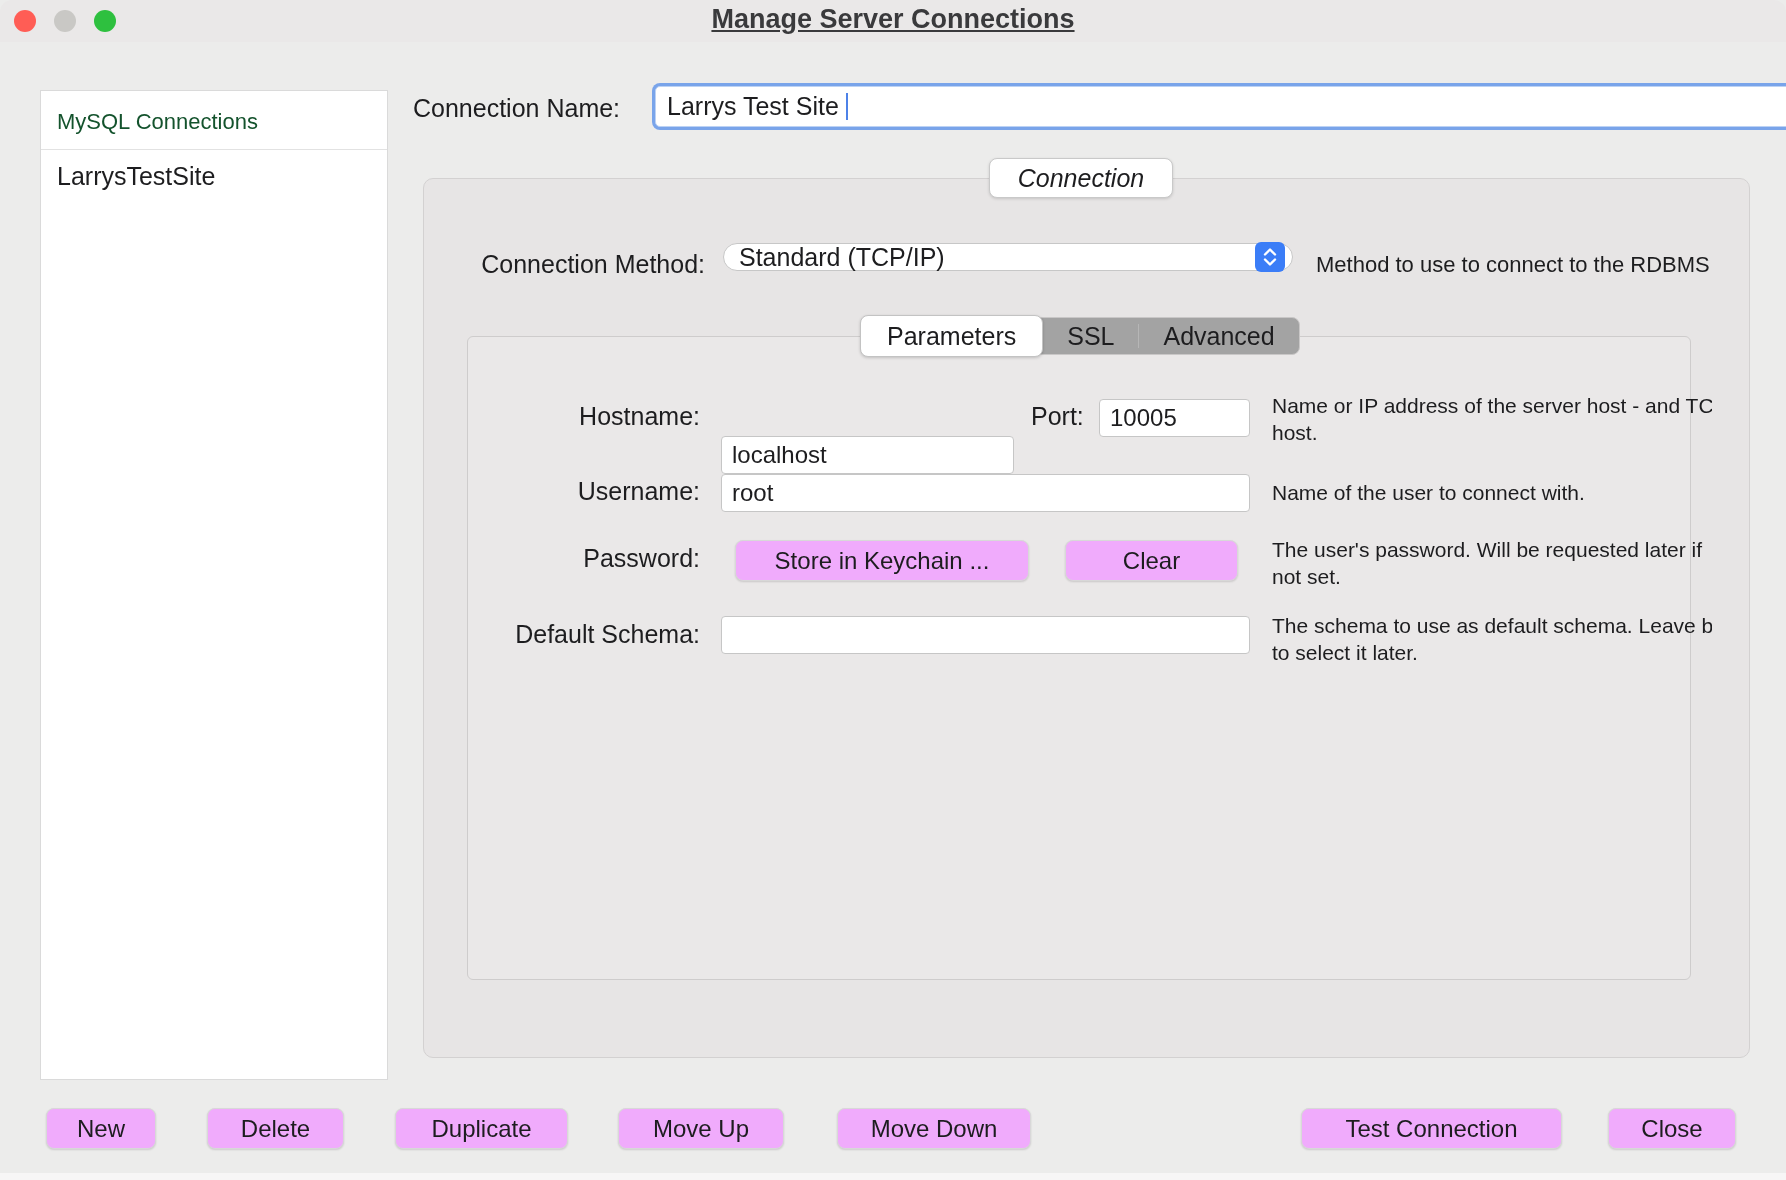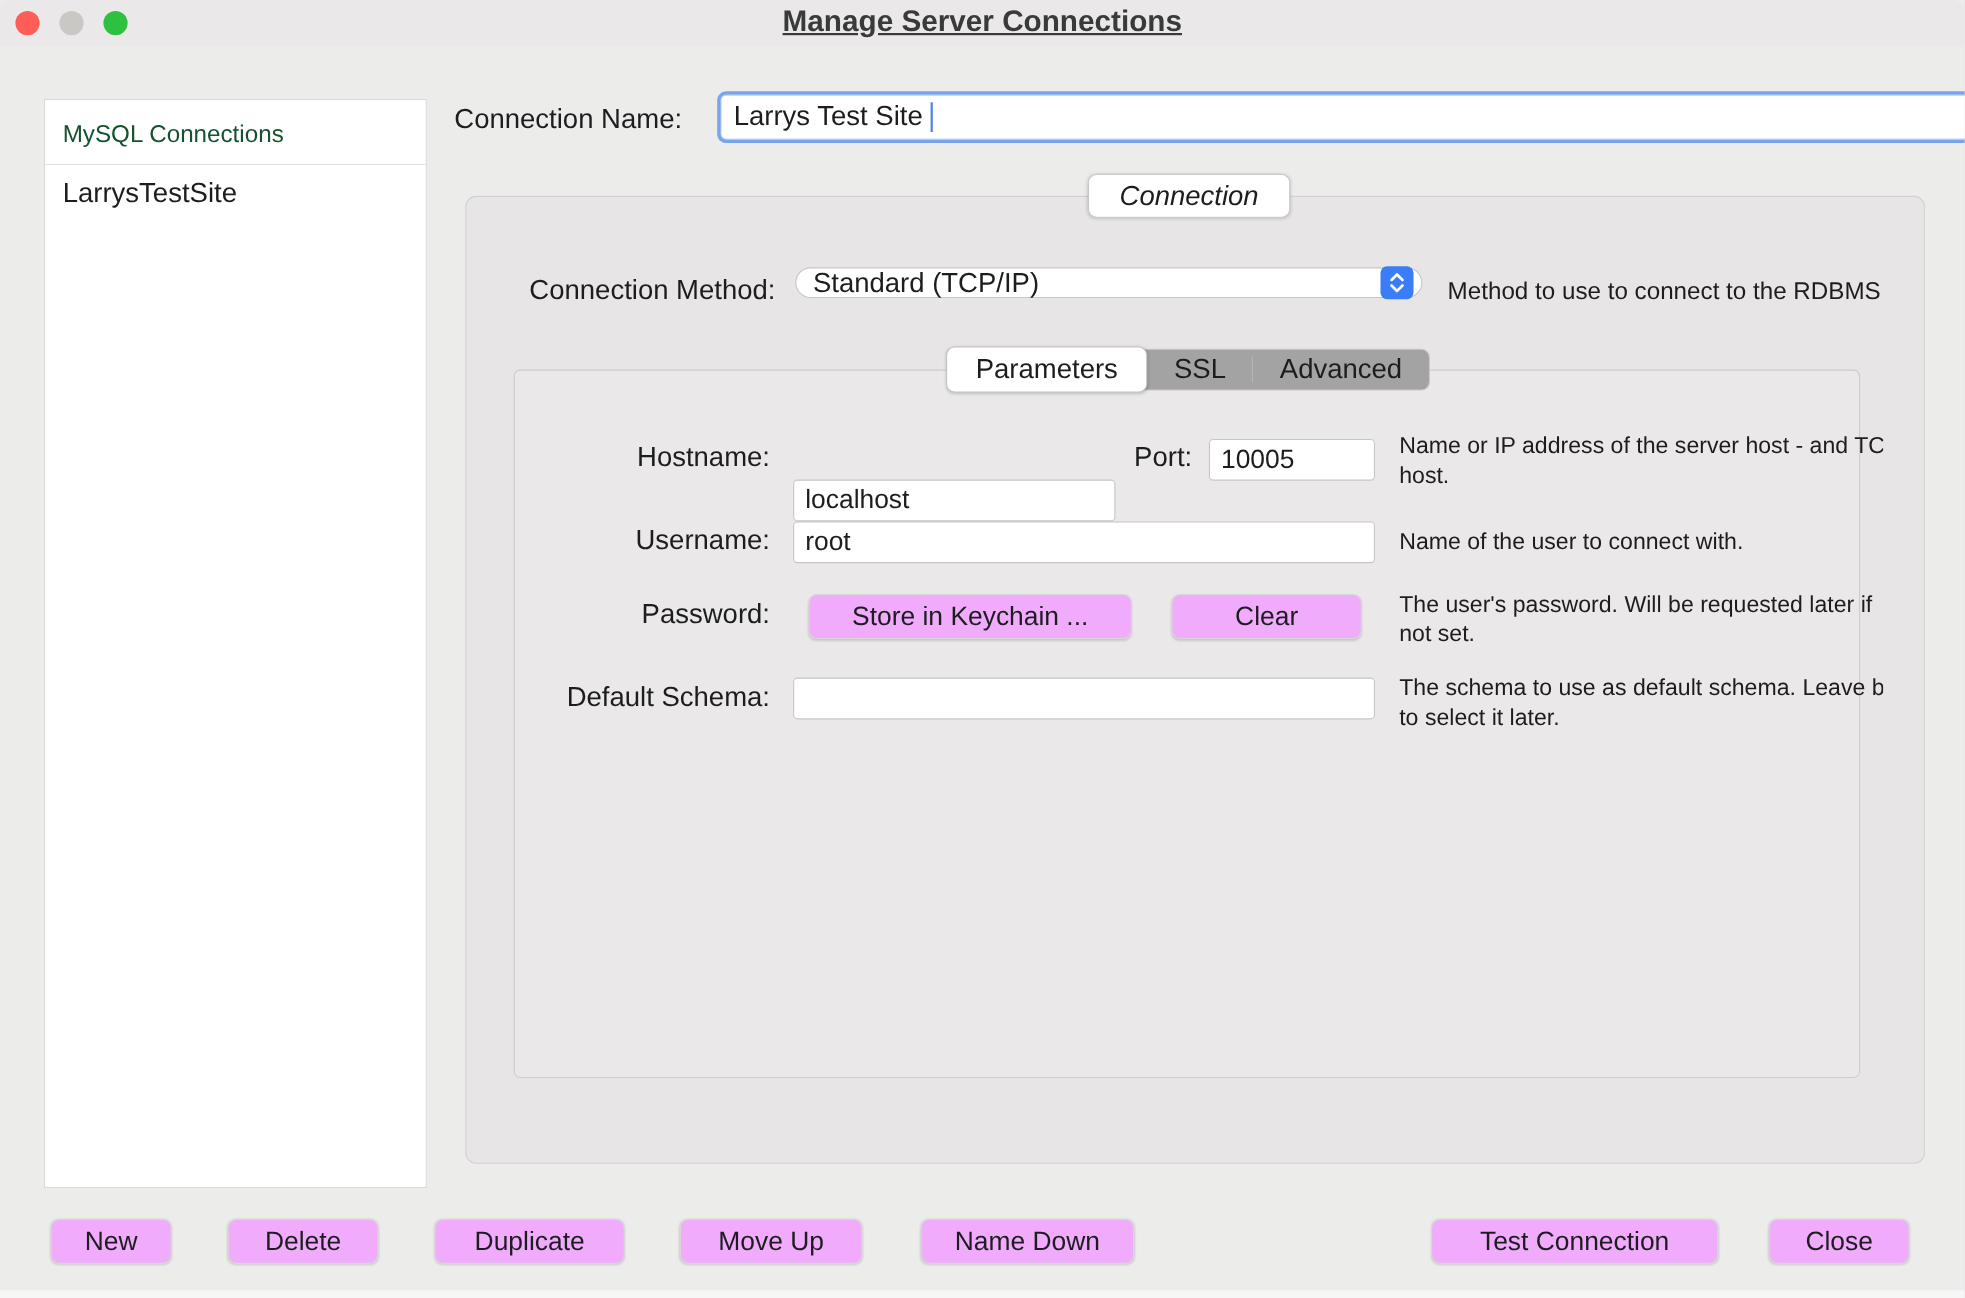--- a/index.html
+++ b/index.html
@@ -191,18 +191,18 @@
   <input class="finput inp-schema" value="" style="">
   <div class="fhelp help-schema">
     <div>The schema to use as default schema. Leave blank</div>
     <div>to select it later.</div>
   </div>
 
   <button class="mac-btn fbtn btn-new">New</button>
   <button class="mac-btn fbtn btn-delete">Delete</button>
   <button class="mac-btn fbtn btn-duplicate">Duplicate</button>
   <button class="mac-btn fbtn btn-moveup">Move Up</button>
-  <button class="mac-btn fbtn btn-movedown">Name Down</button>
+  <button class="mac-btn fbtn btn-movedown">Move Down</button>
   <button class="mac-btn fbtn btn-test">Test Connection</button>
   <button class="mac-btn fbtn btn-close">Close</button>
 
   <div class="bottom-edge"></div>
 </div>
 
 </body></html>

